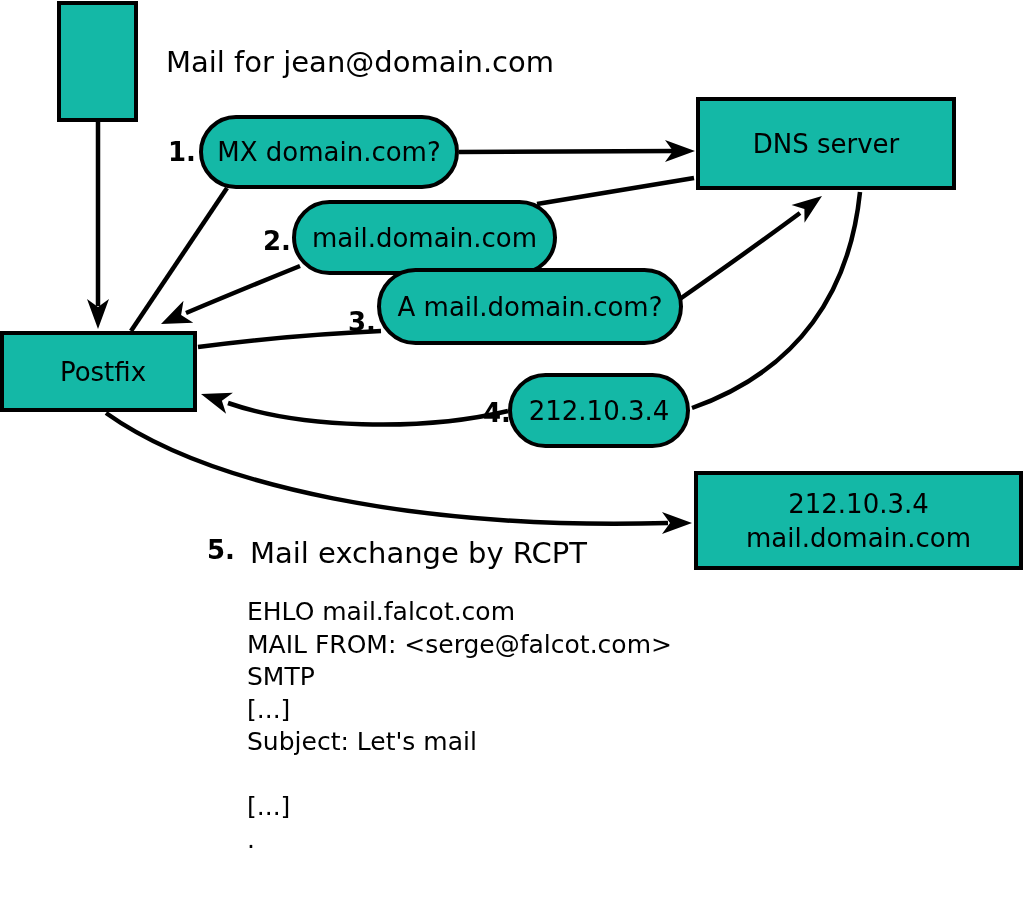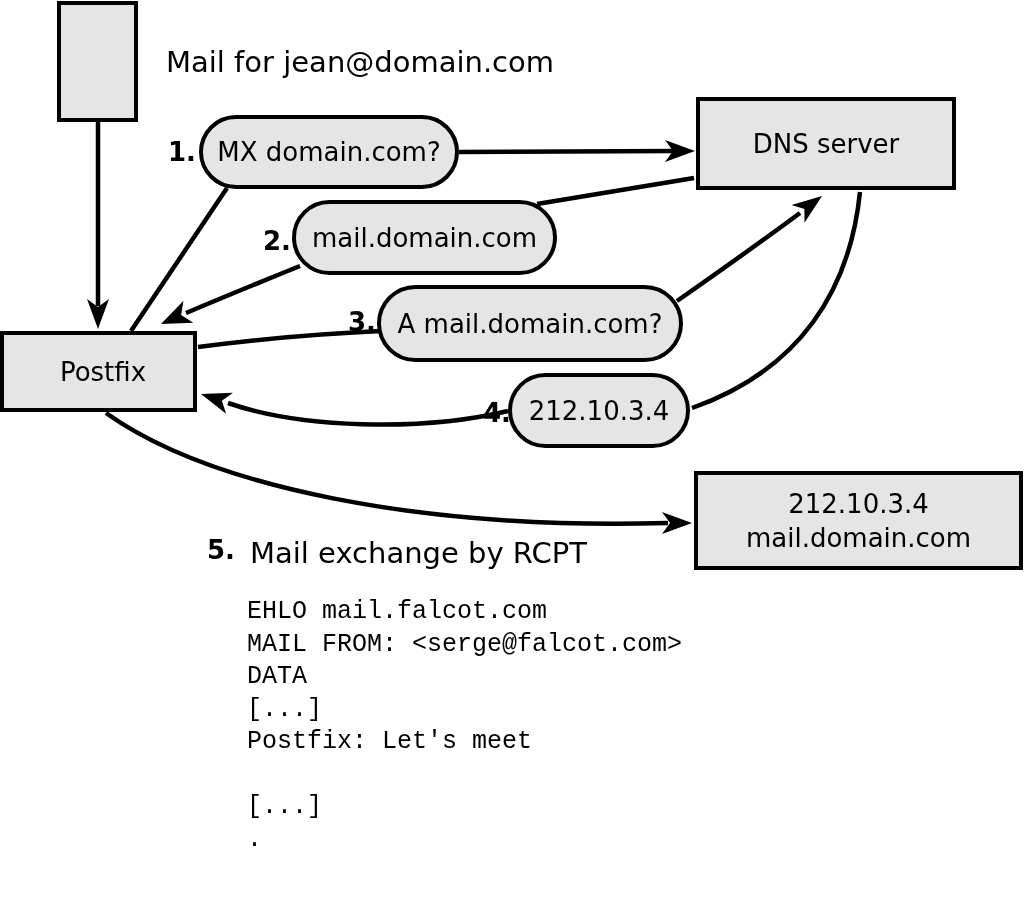--- a/index.html
+++ b/index.html
@@ -3,30 +3,30 @@
 <meta charset="utf-8">
 <style>
   html,body{margin:0;padding:0;background:#fff;}
   #stage{
     position:relative;width:1024px;height:919px;background:#ffffff;
     font-family:"DejaVu Sans","Liberation Sans",sans-serif;color:#000;
     overflow:hidden;
   }
   #connectors{position:absolute;left:0;top:0;z-index:0;}
   .node{
-    position:absolute;box-sizing:border-box;border:4px solid #000;background:#e5e5e5;
+    position:absolute;box-sizing:border-box;border:4px solid #000;background:#14b8a6;
     display:flex;align-items:center;justify-content:center;
     font-size:26px;z-index:1;text-align:center;
   }
   .pill{border-radius:40px;}
   .stack{display:flex;flex-direction:column;align-items:center;justify-content:center;line-height:34px;}
   .lbl{position:absolute;z-index:2;font-size:29px;white-space:pre;}
   .num{position:absolute;z-index:2;font-size:26px;font-weight:bold;white-space:pre;}
   .smtp{position:absolute;left:247px;top:596px;z-index:2;font-size:25px;}
-  .smtp-line{height:32.5px;line-height:32.5px;white-space:pre;font-family:Liberation Mono, monospace;}
+  .smtp-line{height:32.5px;line-height:32.5px;white-space:pre;}
 </style>
 </head>
 <body>
 
 <div id="stage">
 
   <svg id="connectors" width="1024" height="919" viewBox="0 0 1024 919">
     <g fill="none" stroke="#000" stroke-width="4.5">
       <path d="M 98 122 L 98 306"></path>
       <path d="M 131 331 L 227 188"></path>
@@ -63,40 +63,40 @@
     <div>212.10.3.4</div>
     <div>mail.domain.com</div>
   </div>
 
   <div class="node pill" style="left:199px;top:115px;width:260px;height:74px;">
     <span>MX domain.com?</span>
   </div>
   <div class="node pill" style="left:292px;top:200px;width:265px;height:75px;">
     <span>mail.domain.com</span>
   </div>
-  <div class="node pill" style="left:377px;top:285px;width:306px;height:77px;">
+  <div class="node pill" style="left:377px;top:268px;width:306px;height:77px;">
     <span>A mail.domain.com?</span>
   </div>
   <div class="node pill" style="left:508px;top:373px;width:182px;height:75px;">
     <span>212.10.3.4</span>
   </div>
 
   <div class="num" style="left:168px;top:137px;">1.</div>
   <div class="num" style="left:263px;top:226px;">2.</div>
   <div class="num" style="left:348px;top:307px;">3.</div>
   <div class="num" style="left:483px;top:398px;">4.</div>
   <div class="num" style="left:207px;top:535px;">5.</div>
 
   <div class="lbl" style="left:166px;top:45px;">Mail for jean@domain.com</div>
   <div class="lbl" style="left:250px;top:536px;">Mail exchange by RCPT</div>
 
   <div class="smtp">
     <div class="smtp-line">EHLO mail.falcot.com</div>
     <div class="smtp-line">MAIL FROM: &lt;serge@falcot.com&gt;</div>
-    <div class="smtp-line">DATA</div>
+    <div class="smtp-line">SMTP</div>
     <div class="smtp-line">[...]</div>
-    <div class="smtp-line">Postfix: Let's meet</div>
+    <div class="smtp-line">Subject: Let's mail</div>
     <div class="smtp-line"></div>
     <div class="smtp-line">[...]</div>
     <div class="smtp-line">.</div>
   </div>
 
 </div>
 
 </body></html>

